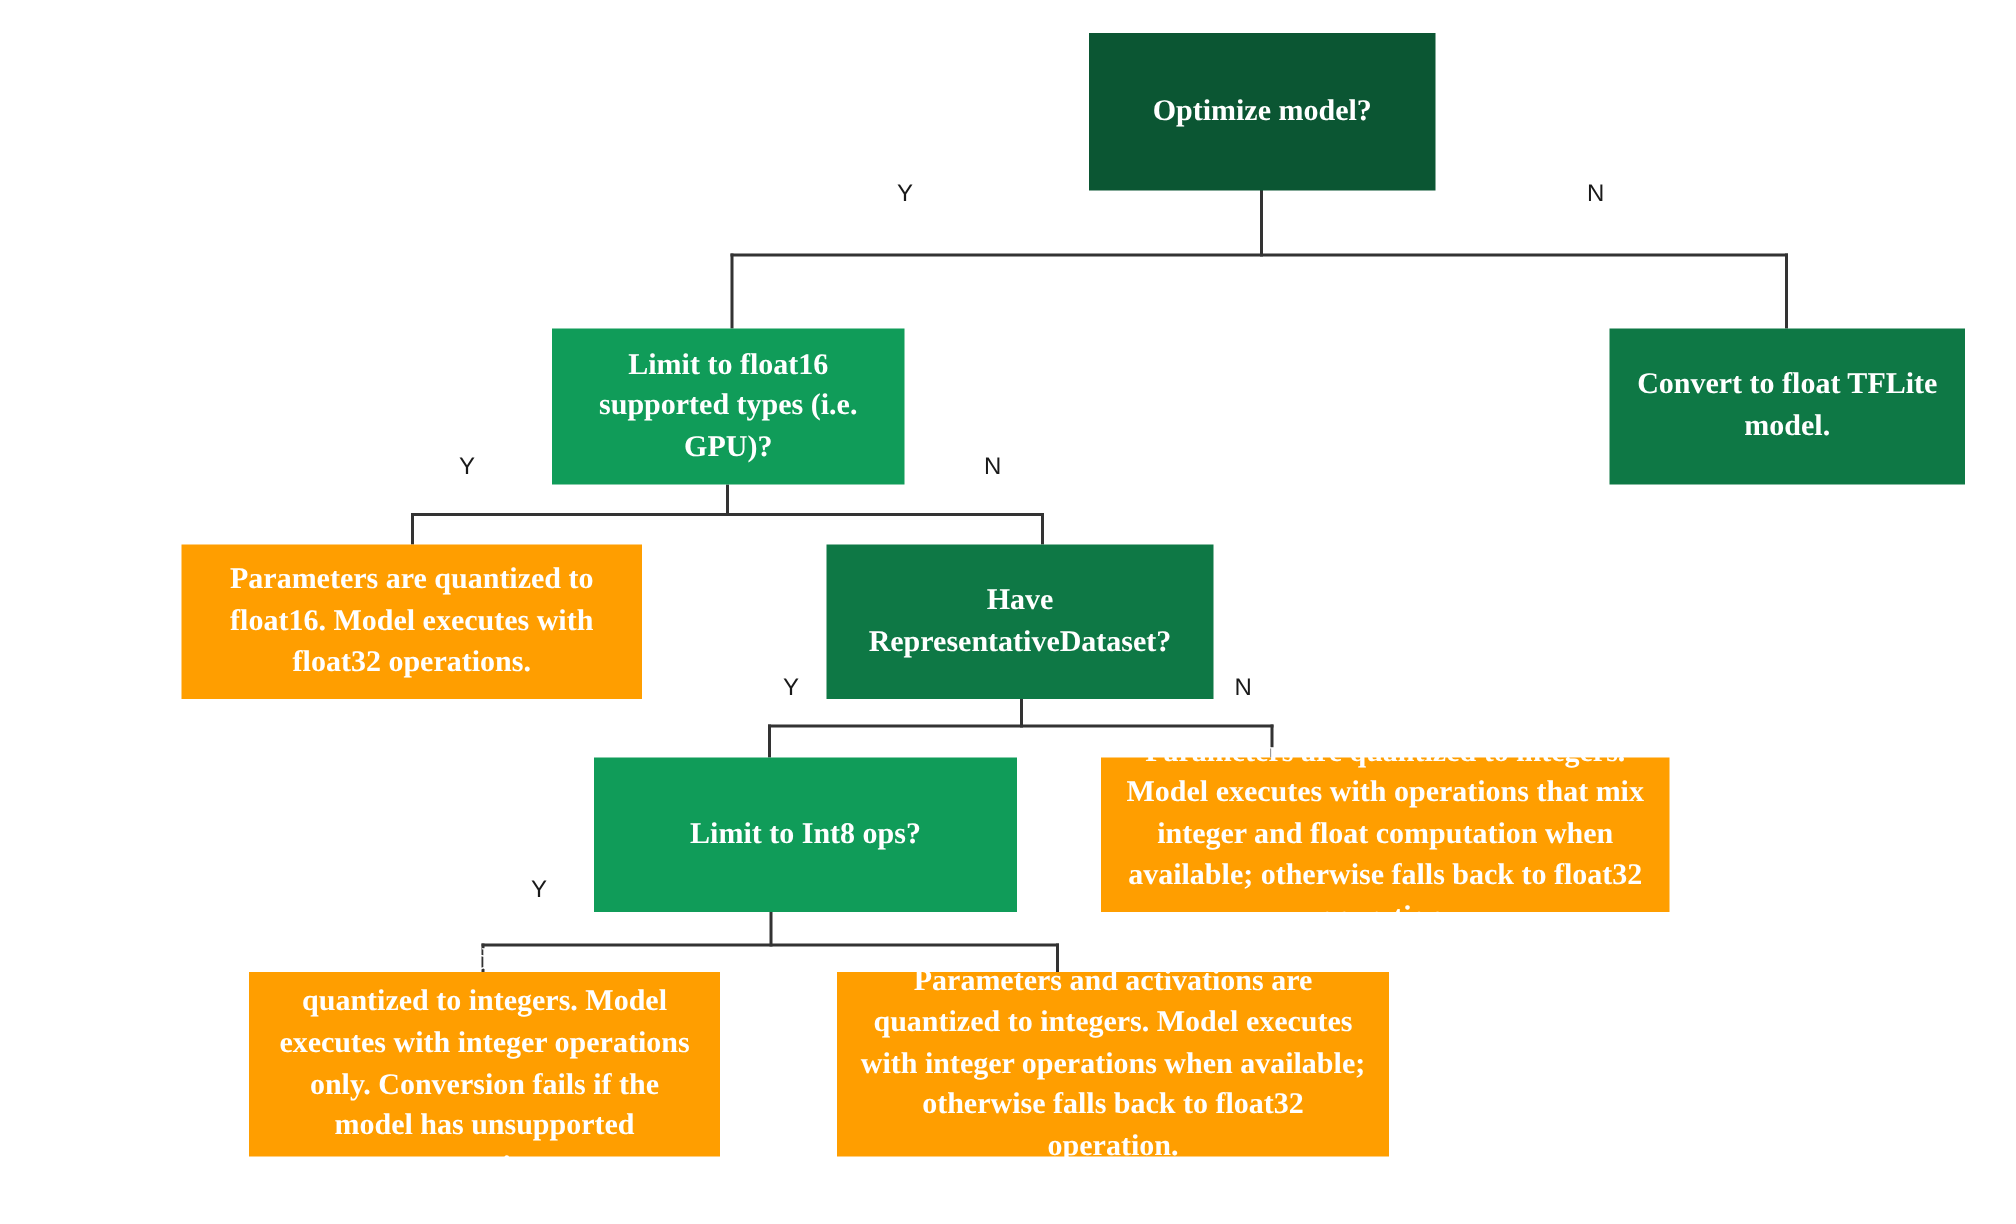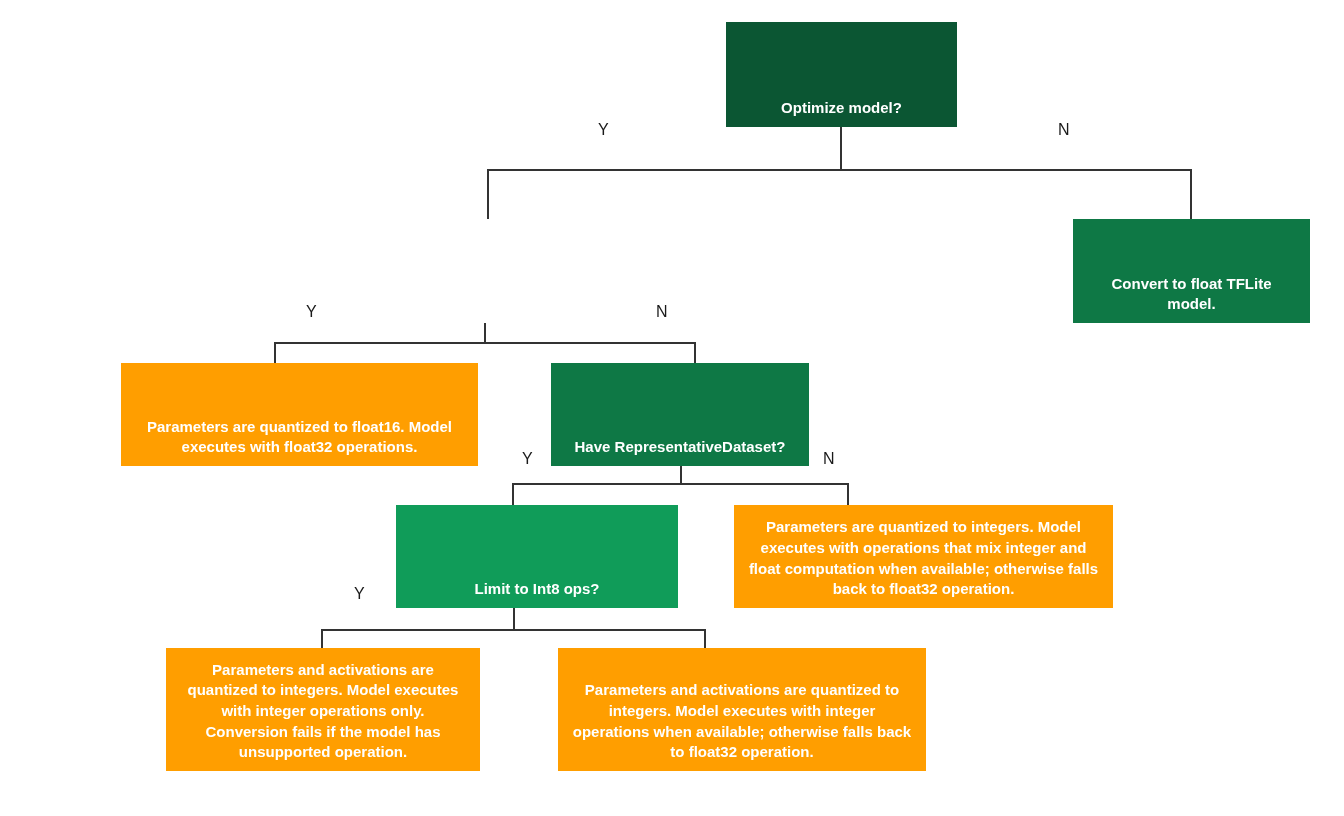--- a/index.html
+++ b/index.html
@@ -23,39 +23,40 @@
   }
   .yn {
     position: absolute;
     font-size: 16px;
     line-height: 16px;
     color: var(--label_text, #1a1a1a);
   }
   .node {
     position: absolute;
     display: flex;
-    align-items: flex-end;
+    align-items: center;
     justify-content: center;
     text-align: center;
     box-sizing: border-box;
     padding: 8px 13px;
     color: var(--box_text, #fff);
     font-weight: bold;
-    font-size: 15px;
+    font-size: 20px;
     line-height: 1.38;
+    font-family: Liberation Serif, serif;
   }
   .green-darkest { background: var(--dark_green, #0B5633); }
   .green-dark    { background: var(--mid_green, #0E7845); }
   .green         { background: var(--green, #109C59); }
   .orange        { background: var(--orange, #FF9E00); }
 
   .pos-optimize { left: 726px; top: 22px;  width: 231px; height: 105px; }
   .pos-float16  { left: 368px; top: 219px; width: 235px; height: 104px; }
   .pos-convert  { left: 1073px;top: 219px; width: 237px; height: 104px; }
-  .pos-qfloat16 { left: 121px; top: 363px; width: 357px; height: 103px; }
+  .pos-qfloat16 { left: 121px; top: 363px; width: 307px; height: 103px; }
   .pos-repdata  { left: 551px; top: 363px; width: 258px; height: 103px; }
   .pos-int8     { left: 396px; top: 505px; width: 282px; height: 103px; }
   .pos-mixed    { left: 734px; top: 505px; width: 379px; height: 103px; padding: 8px 10px; }
   .pos-intonly  { left: 166px; top: 648px; width: 314px; height: 123px; }
   .pos-intfb    { left: 558px; top: 648px; width: 368px; height: 123px; }
 </style>
 </head>
 <body>
 
 <div class="canvas">
@@ -86,20 +87,23 @@
   <span class="yn" style="left:656px; top:304px;">N</span>
   <span class="yn" style="left:522px; top:451px;">Y</span>
   <span class="yn" style="left:823px; top:451px;">N</span>
   <span class="yn" style="left:354px; top:586px;">Y</span>
   <span class="yn" style="left:658px; top:586px;">N</span>
 
   <div class="node green-darkest pos-optimize">
     <span>Optimize model?</span>
   </div>
 
+  <div class="node green pos-float16">
+    <span>Limit to float16 supported types (i.e. GPU)?</span>
+  </div>
 
   <div class="node green-dark pos-convert">
     <span>Convert to float TFLite model.</span>
   </div>
 
   <div class="node orange pos-qfloat16">
     <span>Parameters are quantized to float16. Model executes with float32 operations.</span>
   </div>
 
   <div class="node green-dark pos-repdata">

